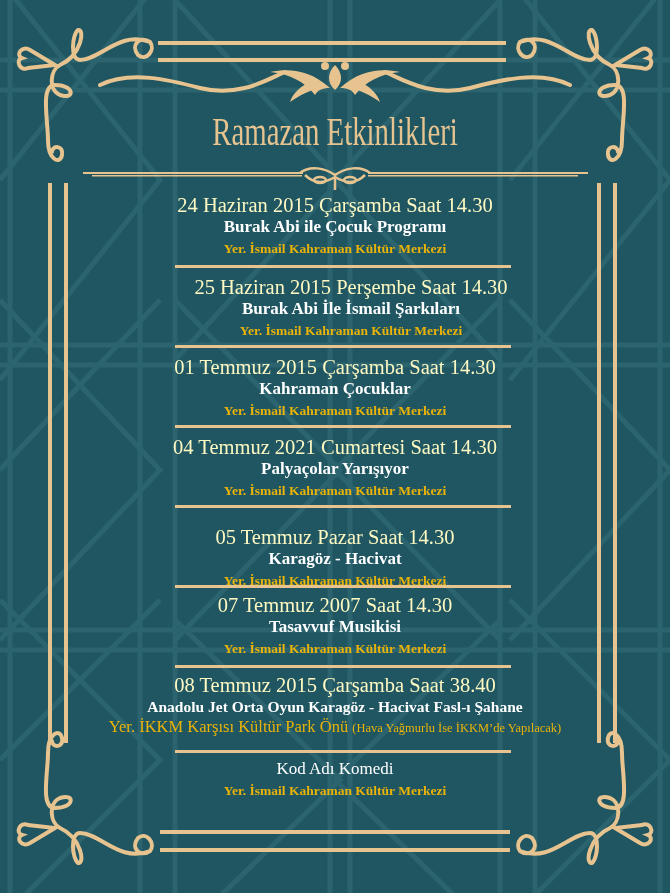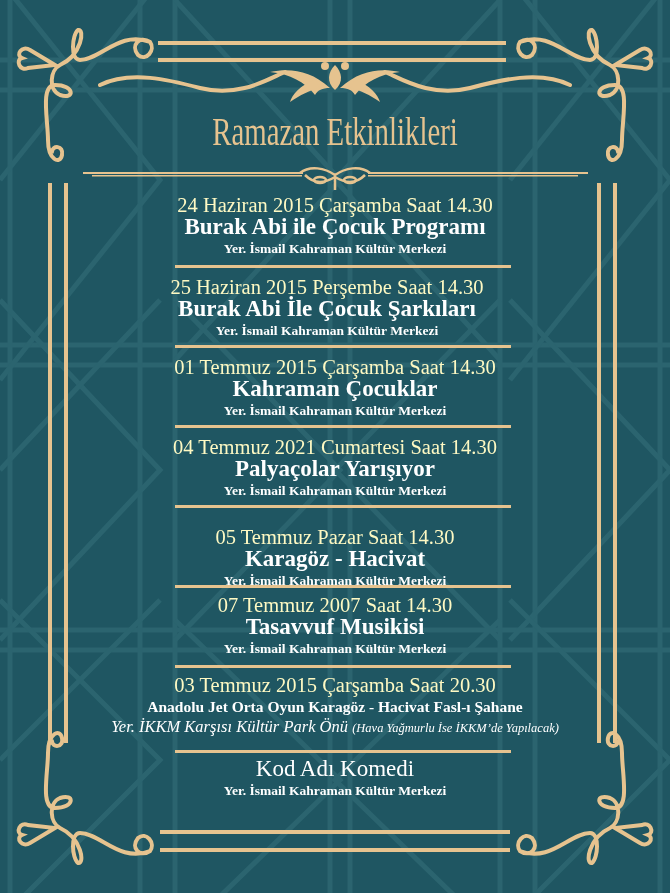--- a/index.html
+++ b/index.html
@@ -2,26 +2,26 @@
 <html><head>
 <meta charset="utf-8">
 <style>
   html,body{margin:0;padding:0;}
   body{width:670px;height:893px;overflow:hidden;background:#1f5662;position:relative;font-family:"Liberation Serif","DejaVu Serif",serif;}
   .bg-pattern{position:absolute;left:0;top:0;width:670px;height:893px;}
   .frame{position:absolute;left:0;top:0;width:670px;height:893px;}
   .title{position:absolute;left:0;width:670px;top:108px;text-align:center;color:#e6c38f;font-family:"Liberation Sans Narrow","Liberation Serif",serif;font-size:40px;transform:scaleX(0.72);transform-origin:335px 0;letter-spacing:0px;}
   .event{position:absolute;left:100px;width:470px;text-align:center;}
   .ev-date{color:#fef9c3;font-size:20.5px;line-height:22px;white-space:nowrap;}
-  .ev-title{color:#ffffff;font-size:23px;line-height:21px;font-weight:bold;white-space:nowrap;}
+  .ev-title{color:#ffffff;font-size:17px;line-height:21px;font-weight:bold;white-space:nowrap;}
   .ev-title.thin{font-weight:normal;}
-  .ev-venue{color:#ffffff;font-size:13.5px;line-height:18px;font-weight:bold;white-space:nowrap;margin-top:3px;}
+  .ev-venue{color:#eab308;font-size:13.5px;line-height:18px;font-weight:bold;white-space:nowrap;margin-top:3px;}
   .ev-venue .note{font-size:12.5px;}
   .ev-title.small{font-size:15.5px;font-weight:bold;}
-  .ev-venue.big{font-size:16.5px;font-weight:normal;font-style:italic;}
+  .ev-venue.big{font-size:16.5px;font-weight:normal;}
   .divider{position:absolute;height:3px;background:#e6c38f;}
 </style>
 </head>
 <body>
 
 <svg class="bg-pattern" viewBox="0 0 670 893" xmlns="http://www.w3.org/2000/svg">
   <g stroke="#2e6772" stroke-width="5" fill="none" opacity="0.85">
     <line x1="0" y1="60" x2="670" y2="60"></line>
     <line x1="0" y1="90" x2="670" y2="90"></line>
     <line x1="0" y1="345" x2="670" y2="345"></line>
@@ -122,23 +122,23 @@
 
 <div class="title">Ramazan Etkinlikleri</div>
 
 <div class="event" style="top:194px;">
   <div class="ev-date">24 Haziran 2015 Çarşamba Saat 14.30</div>
   <div class="ev-title">Burak Abi ile Çocuk Programı</div>
   <div class="ev-venue">Yer. İsmail Kahraman Kültür Merkezi</div>
 </div>
 <div class="divider" style="left:175px;top:265px;width:336px;"></div>
 
-<div class="event" style="top:276px;left:92px;">
+<div class="event" style="top:276px;left:116px;">
   <div class="ev-date">25 Haziran 2015 Perşembe Saat 14.30</div>
-  <div class="ev-title">Burak Abi İle Çocuk Şarkıları</div>
+  <div class="ev-title">Burak Abi İle İsmail Şarkıları</div>
   <div class="ev-venue">Yer. İsmail Kahraman Kültür Merkezi</div>
 </div>
 <div class="divider" style="left:175px;top:345px;width:336px;"></div>
 
 <div class="event" style="top:356px;">
   <div class="ev-date">01 Temmuz 2015 Çarşamba Saat 14.30</div>
   <div class="ev-title">Kahraman Çocuklar</div>
   <div class="ev-venue">Yer. İsmail Kahraman Kültür Merkezi</div>
 </div>
 <div class="divider" style="left:175px;top:425px;width:336px;"></div>
@@ -158,21 +158,21 @@
 <div class="divider" style="left:175px;top:585px;width:336px;"></div>
 
 <div class="event" style="top:594px;">
   <div class="ev-date">07 Temmuz 2007 Saat 14.30</div>
   <div class="ev-title">Tasavvuf Musikisi</div>
   <div class="ev-venue">Yer. İsmail Kahraman Kültür Merkezi</div>
 </div>
 <div class="divider" style="left:175px;top:665px;width:336px;"></div>
 
 <div class="event" style="top:674px;left:60px;width:550px;">
-  <div class="ev-date">03 Temmuz 2015 Çarşamba Saat 20.30</div>
+  <div class="ev-date">08 Temmuz 2015 Çarşamba Saat 38.40</div>
   <div class="ev-title small">Anadolu Jet Orta Oyun Karagöz - Hacivat Fasl-ı Şahane</div>
   <div class="ev-venue big" style="margin-top:1px;"><span>Yer. İKKM Karşısı Kültür Park Önü</span> <span class="note">(Hava Yağmurlu İse İKKM’de Yapılacak)</span></div>
 </div>
 <div class="divider" style="left:175px;top:750px;width:336px;"></div>
 
 <div class="event" style="top:758px;">
   <div class="ev-title thin">Kod Adı Komedi</div>
   <div class="ev-venue">Yer. İsmail Kahraman Kültür Merkezi</div>
 </div>
 

